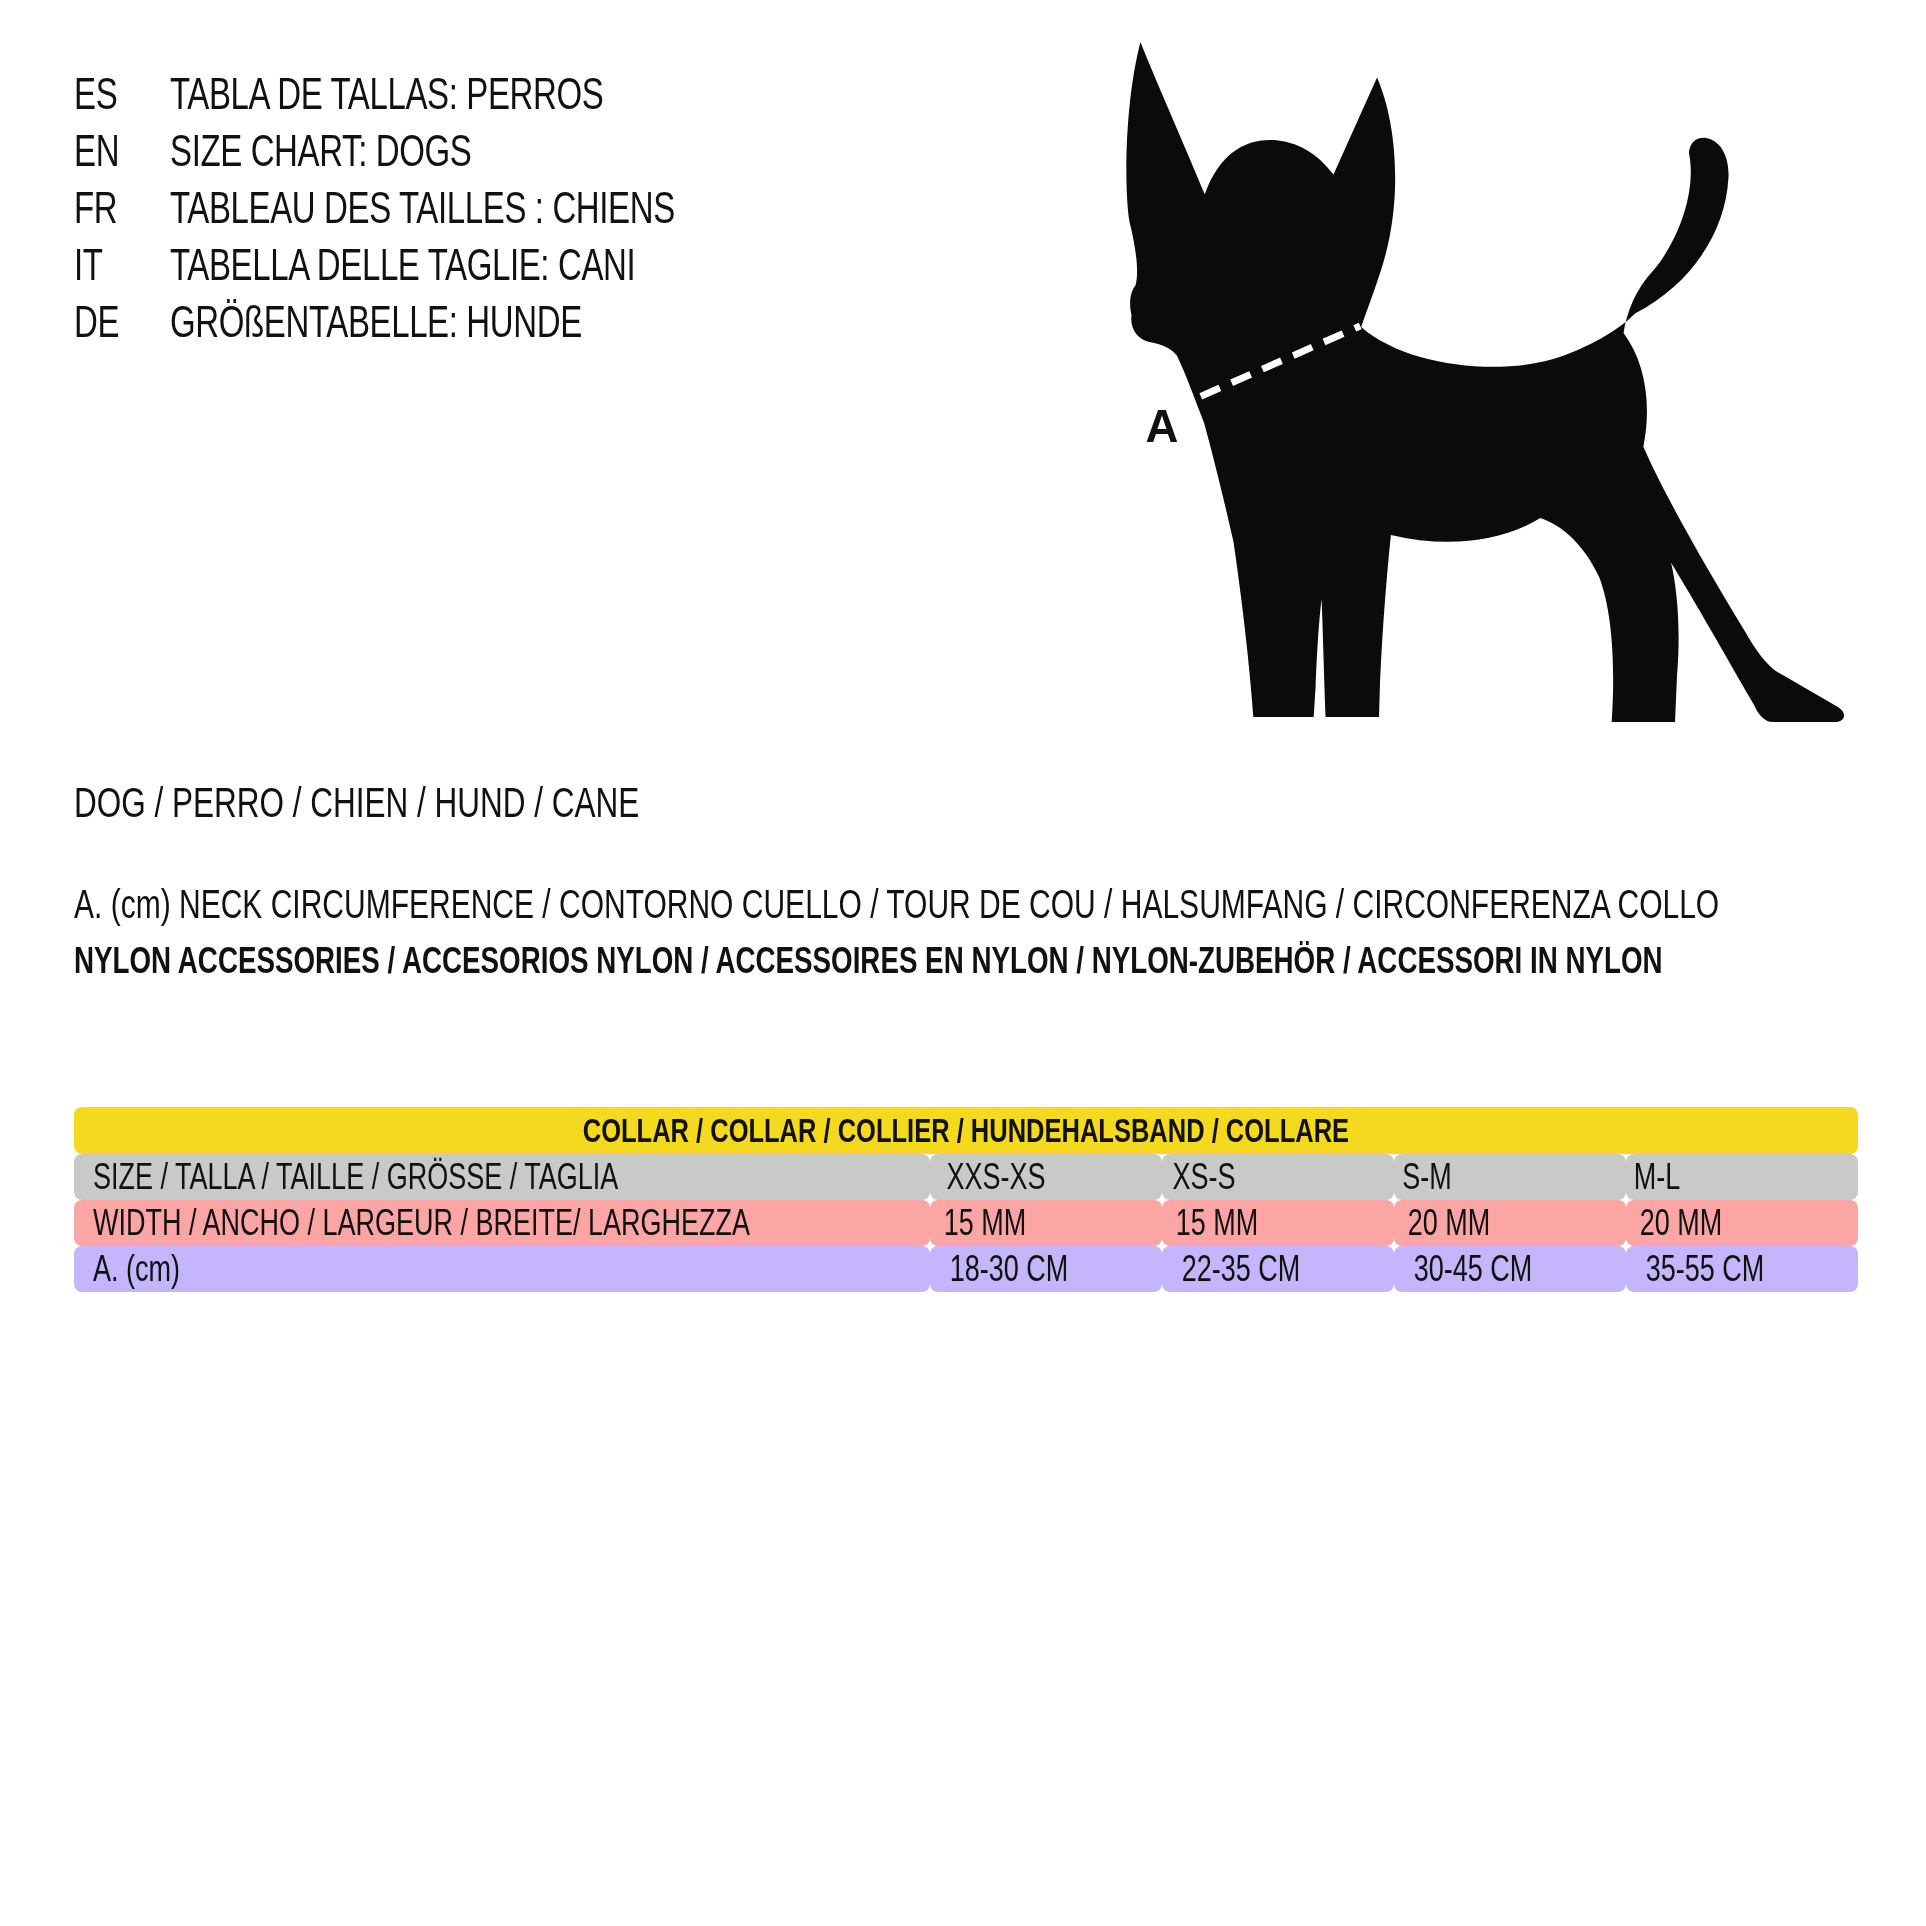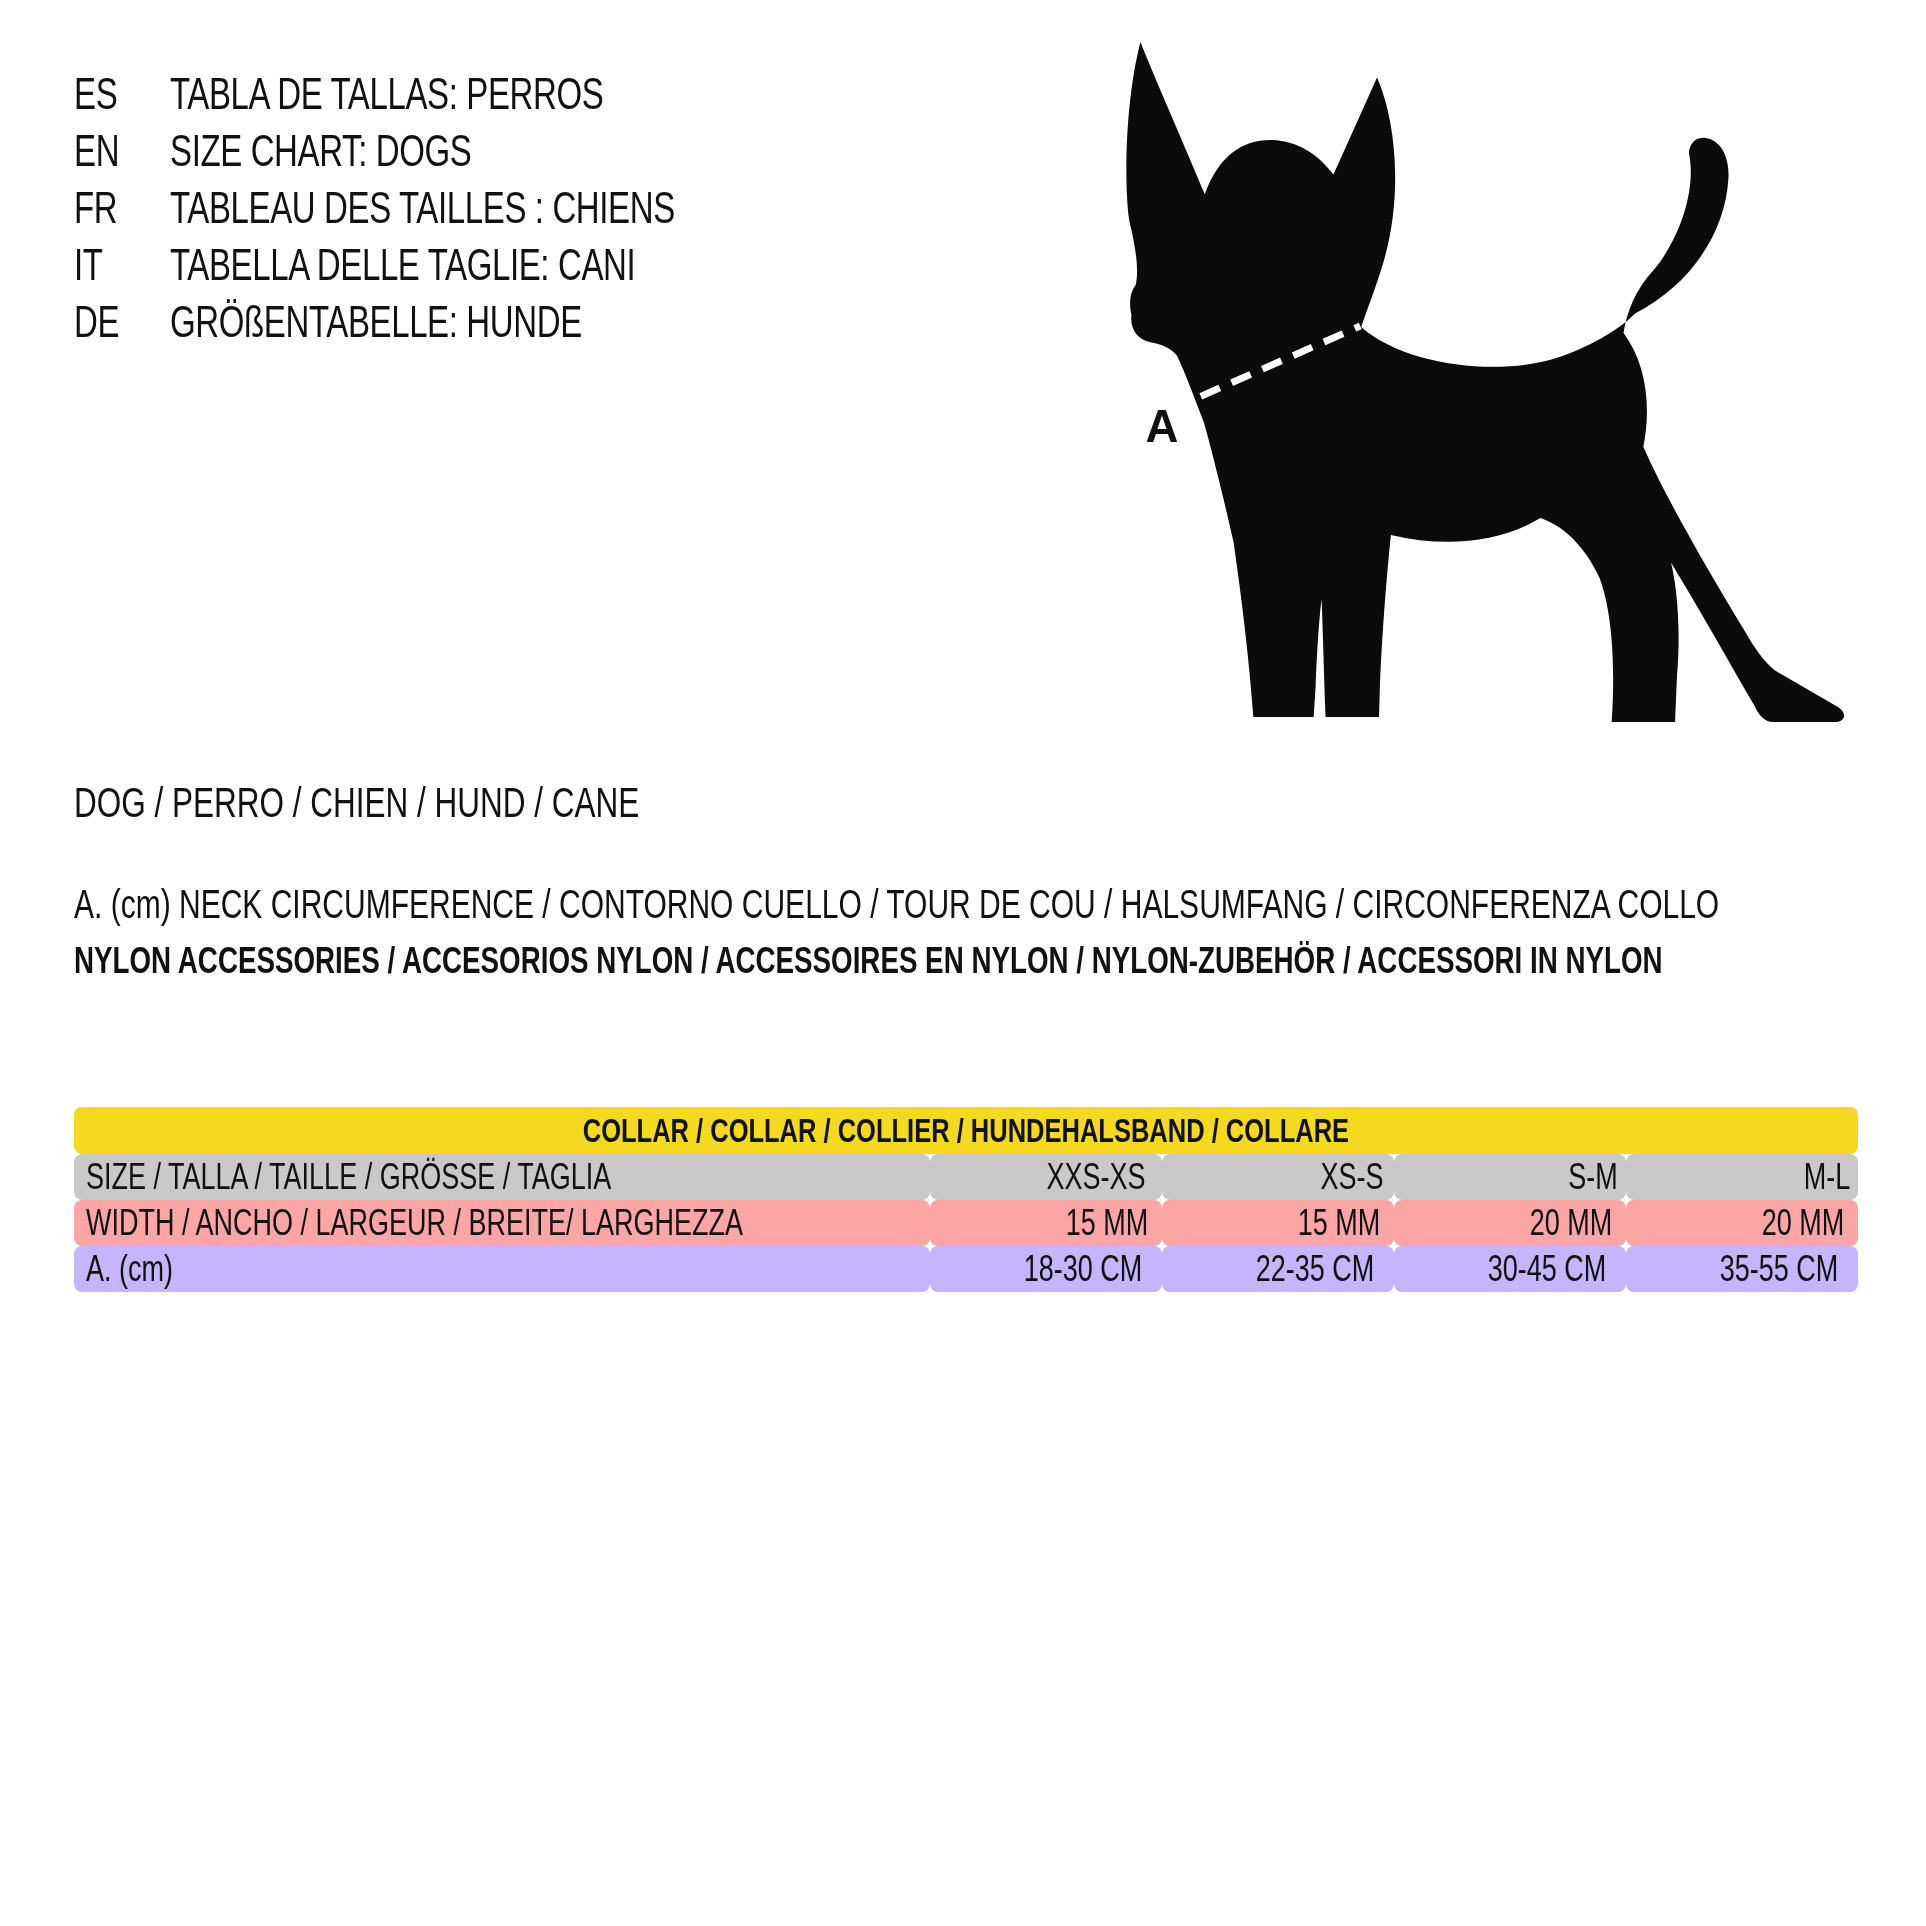--- a/index.html
+++ b/index.html
@@ -18,22 +18,22 @@
   .lang-title{display:inline-block;vertical-align:top;}
 
   .dog-caption{left:74px;top:779px;font-size:42px;line-height:48px;}
   .note-measure{left:74px;top:881px;font-size:40px;line-height:46px;}
   .note-material{left:74px;top:938px;font-size:37px;line-height:46px;font-weight:bold;}
 
   .size-table{left:74px;top:1107px;width:1784px;border-collapse:collapse;table-layout:fixed;}
   .size-table td{padding:0;vertical-align:middle;border-radius:8px;}
   .size-table .hdr td{background:#F5D91E;height:47px;text-align:center;font-weight:bold;font-size:34px;}
   .size-table .r td{height:46px;font-size:36px;}
-  .size-table .r .lbl{padding-left:12px;text-align:left;}
-  .size-table .r .val{text-align:right;}
+  .size-table .r .lbl{padding-left:19px;text-align:left;}
+  .size-table .r .val{text-align:left;}
   .size-table .r1 td{background:#C9C9C9;}
   .size-table .r2 td{background:#fca5a5;}
   .size-table .r3 td{background:#c4b5fd;}
 
   .dog-figure{left:1084px;top:28px;}
 </style>
 </head>
 <body>
 
 <div class="abs lang-list">

